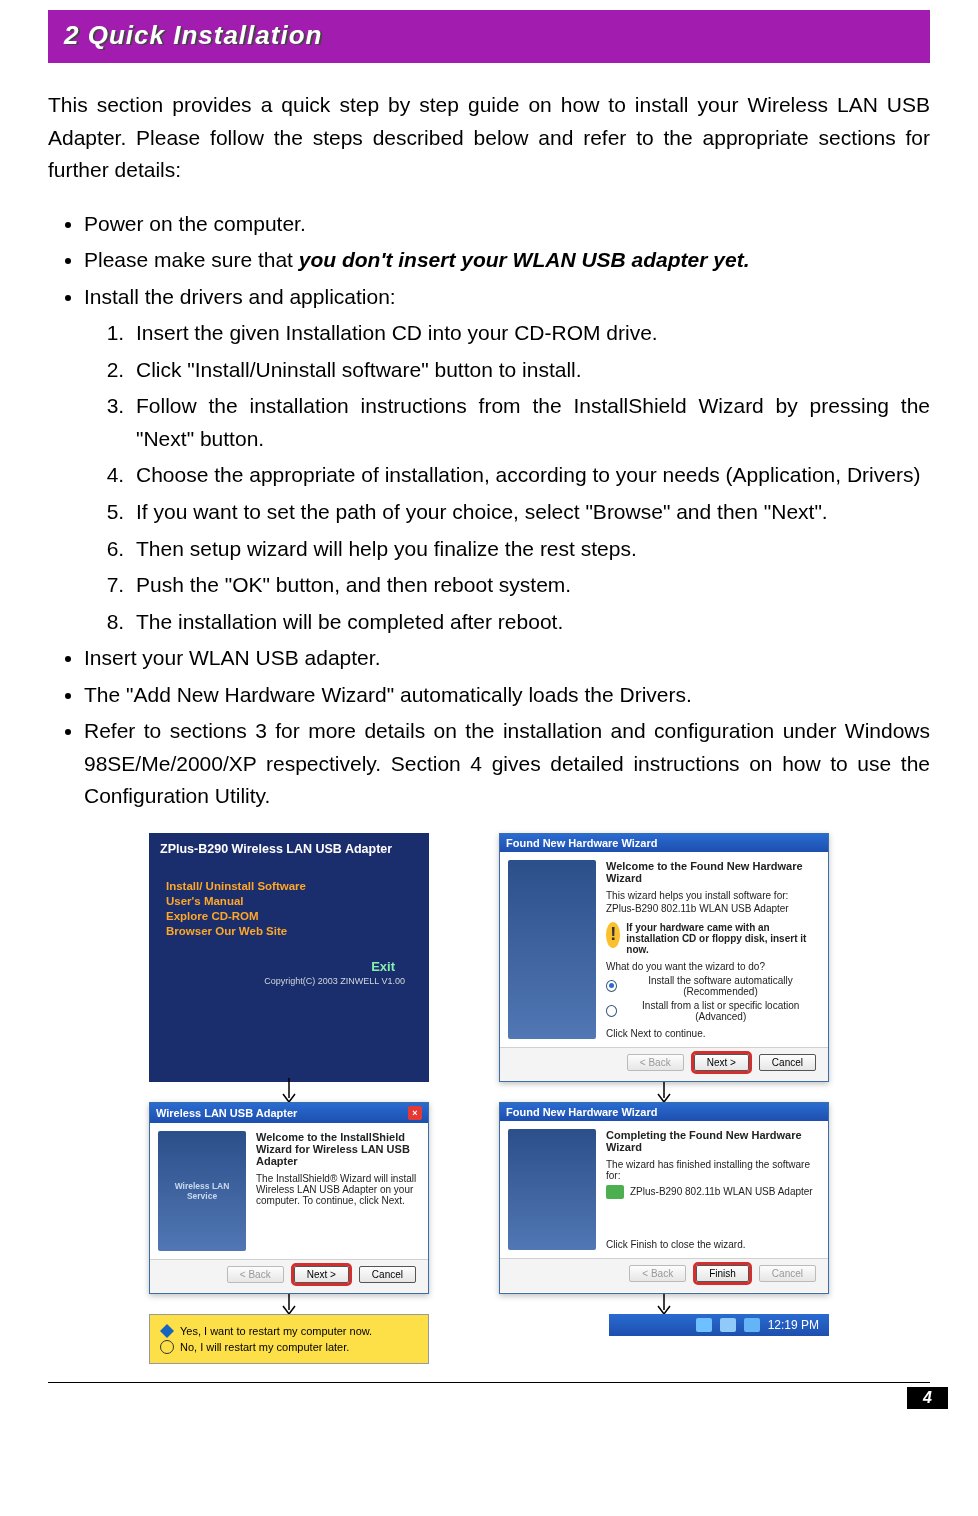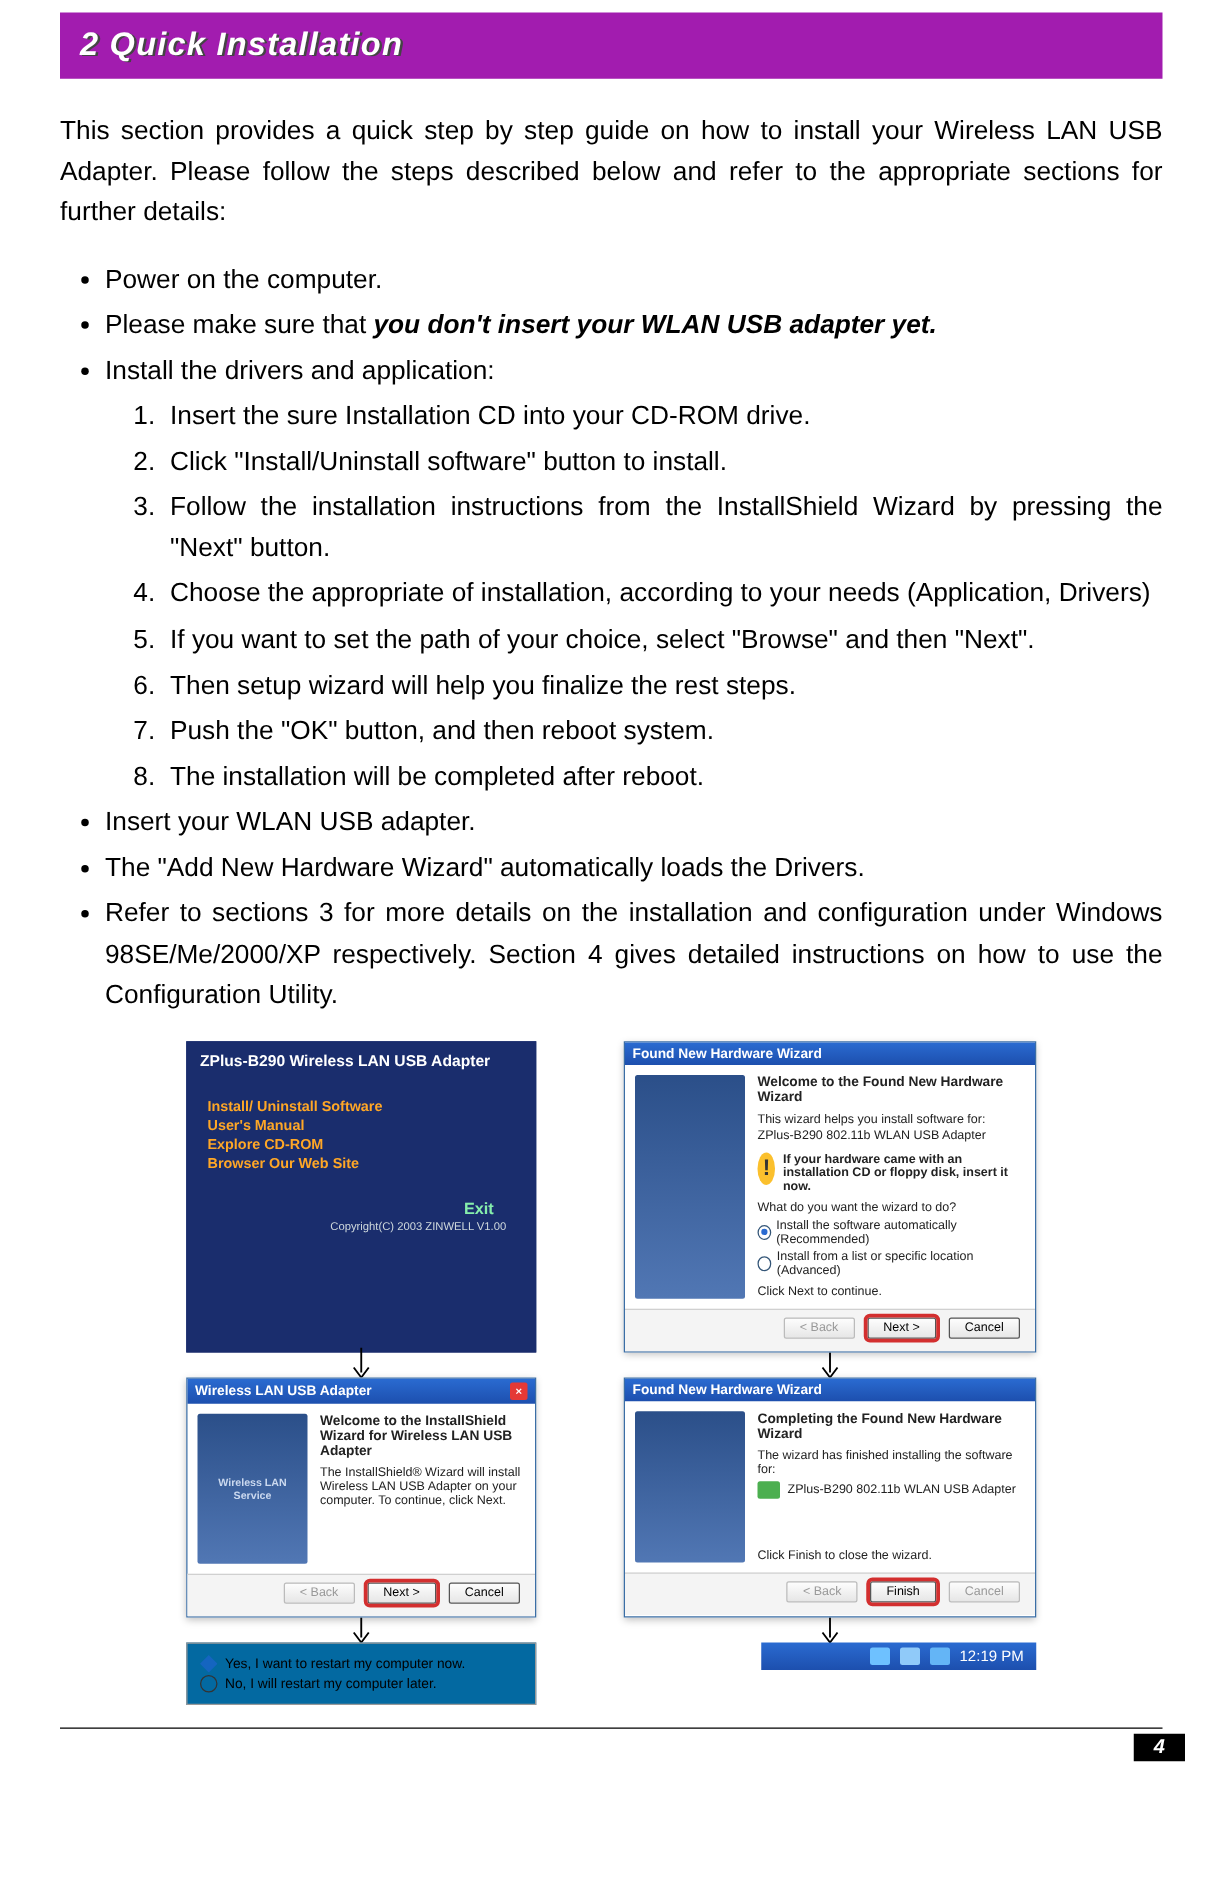--- a/index.html
+++ b/index.html
@@ -193,38 +193,39 @@
   .red-highlight {
     outline: 3px solid #d32f2f;
     border-radius: 2px;
   }
   .radio-line {
     display: flex;
     align-items: center;
     gap: 4px;
     font-size: 10px;
     margin: 3px 0;
+    text-align: center;
   }
   .radio-dot {
     width: 10px; height: 10px; border: 1px solid #357; border-radius: 50%;
     display: inline-flex; align-items: center; justify-content: center;
   }
   .radio-dot.sel::after {
     content: ""; width: 5px; height: 5px; background: #2a6bd1; border-radius: 50%;
   }
   .icon-info {
     width: 26px; height: 26px; border-radius: 50%;
     background: #fbc02d; color: #333; font-weight: bold;
     display: flex; align-items: center; justify-content: center;
     font-size: 18px;
   }
   
   .restart-bar {
     border: 1px solid #999;
-    background: #0369a1;
+    background: #fde047;
     padding: 7px 10px;
     font-size: 11px;
   }
   .restart-line { display: flex; align-items: center; gap: 6px; margin: 2px 0; }
   .bullet-blue {
     width: 14px; height: 14px; background: #1565c0;
     clip-path: polygon(50% 0, 100% 50%, 50% 100%, 0 50%);
   }
   .bullet-hollow {
     width: 12px; height: 12px; border: 1px solid #333; border-radius: 50%;
@@ -275,21 +276,21 @@
   <p class="intro">This section provides a quick step by step guide on how to install your Wireless LAN USB Adapter. Please follow the steps described below and refer to the appropriate sections for further details:</p>
 
   <ul class="bullets">
     <li><span>Power on the computer.</span></li>
     <li>
       <span>Please make sure that </span><span class="emph">you don't insert your WLAN USB adapter yet.</span>
     </li>
     <li>
       <span>Install the drivers and application:</span>
       <ol class="steps">
-        <li>Insert the sure Installation CD into your CD-ROM drive.</li>
+        <li>Insert the given Installation CD into your CD-ROM drive.</li>
         <li>Click "Install/Uninstall software" button to install.</li>
         <li>Follow the installation instructions from the InstallShield Wizard by pressing the "Next" button.</li>
         <li>Choose the appropriate of installation, according to your needs (Application, Drivers)</li>
         <li>If you want to set the path of your choice, select "Browse" and then "Next".</li>
         <li>Then setup wizard will help you finalize the rest steps.</li>
         <li>Push the "OK" button, and then reboot system.</li>
         <li>The installation will be completed after reboot.</li>
       </ol>
     </li>
     <li class="justify"><span>Insert your WLAN USB adapter.</span></li>

